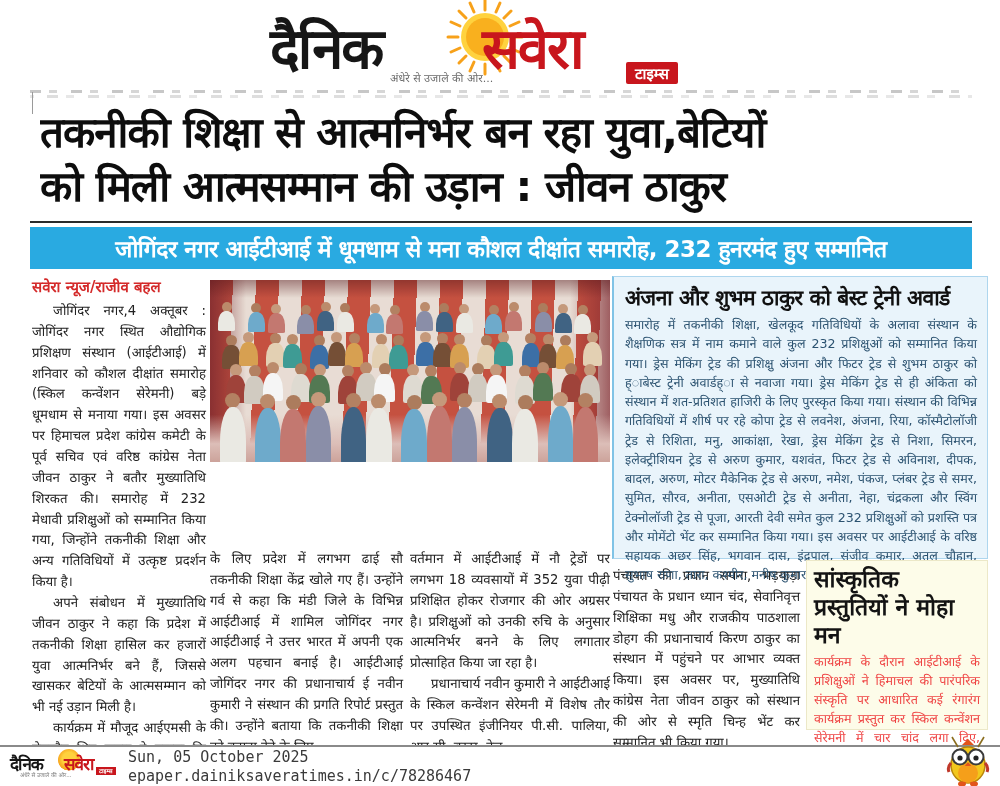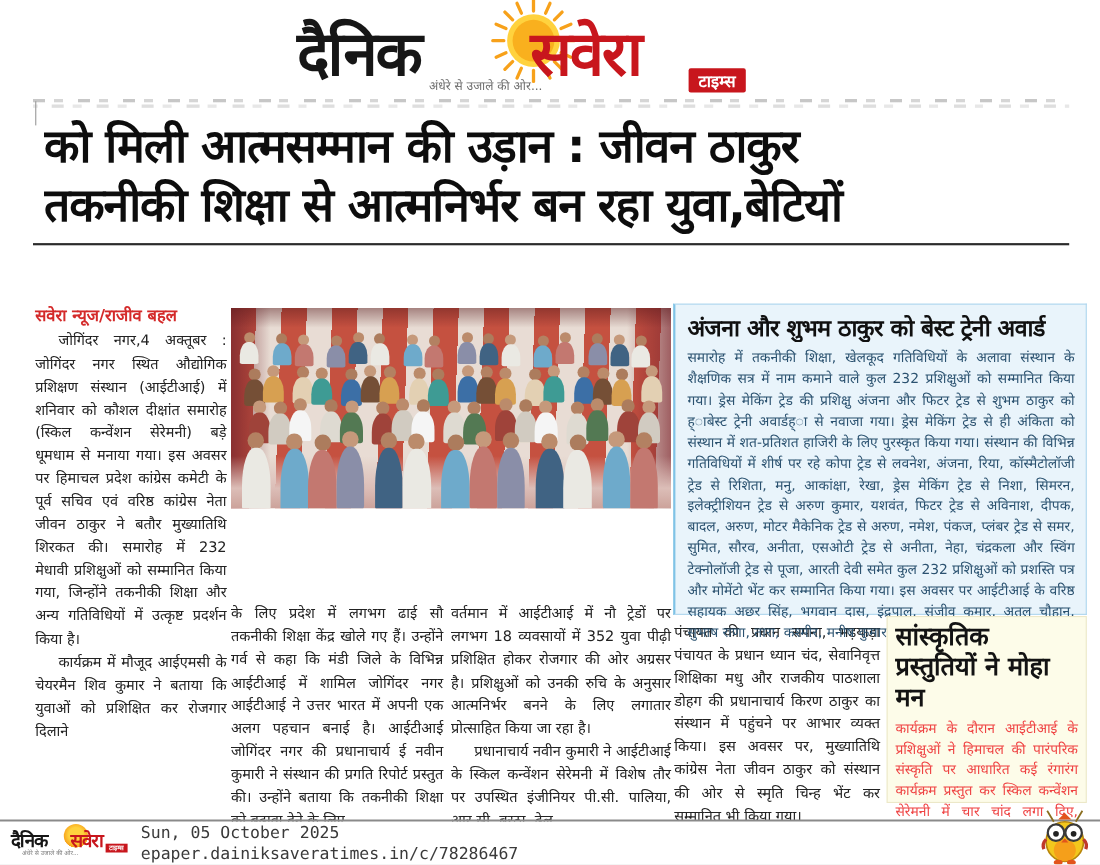--- a/index.html
+++ b/index.html
@@ -125,29 +125,33 @@
     </div>
   </div>
 
   <div class="crop-strip">
     <div class="r1"></div>
       <div class="r2"></div>
   </div>
   <div class="crop-tick"></div>
 
   <div class="headline">
+    <div>तकनीकी शिक्षा से आत्मनिर्भर बन रहा युवा,बेटियों</div>
     <div>को मिली आत्मसम्मान की उड़ान : जीवन ठाकुर</div>
-    <div>तकनीकी शिक्षा से आत्मनिर्भर बन रहा युवा,बेटियों</div>
   </div>
   <div class="head-rule"></div>
 
+  <div class="subbar">
+    <div>जोगिंदर नगर आईटीआई में धूमधाम से मना कौशल दीक्षांत समारोह, 232 हुनरमंद हुए सम्मानित</div>
+  </div>
 
   <div class="col1 newsbody">
     <div class="byline">सवेरा न्यूज/राजीव बहल</div>
     <p>जोगिंदर नगर,4 अक्तूबर : जोगिंदर नगर स्थित औद्योगिक प्रशिक्षण संस्थान (आईटीआई) में शनिवार को कौशल दीक्षांत समारोह (स्किल कन्वेंशन सेरेमनी) बड़े धूमधाम से मनाया गया। इस अवसर पर हिमाचल प्रदेश कांग्रेस कमेटी के पूर्व सचिव एवं वरिष्ठ कांग्रेस नेता जीवन ठाकुर ने बतौर मुख्यातिथि शिरकत की। समारोह में 232 मेधावी प्रशिक्षुओं को सम्मानित किया गया, जिन्होंने तकनीकी शिक्षा और अन्य गतिविधियों में उत्कृष्ट प्रदर्शन किया है।</p>
+    <p>अपने संबोधन में मुख्यातिथि जीवन ठाकुर ने कहा कि प्रदेश में तकनीकी शिक्षा हासिल कर हजारों युवा आत्मनिर्भर बने हैं, जिससे खासकर बेटियों के आत्मसम्मान को भी नई उड़ान मिली है।</p>
     <p>कार्यक्रम में मौजूद आईएमसी के चेयरमैन शिव कुमार ने बताया कि युवाओं को प्रशिक्षित कर रोजगार दिलाने</p>
   </div>
 
   <div class="photo" id="photo">
     <div class="photo-top-shade"></div>
     <div id="photo-people">
         <div class="person" style="left: 2%; top: 22px; width: 17px; z-index: 2;">
           <div class="head" style="width: 10px; height: 10px; background: rgb(200, 138, 98);"></div>
           <div class="torso" style="width: 17px; height: 20px; background: rgb(244, 242, 234);"></div>
         </div>

